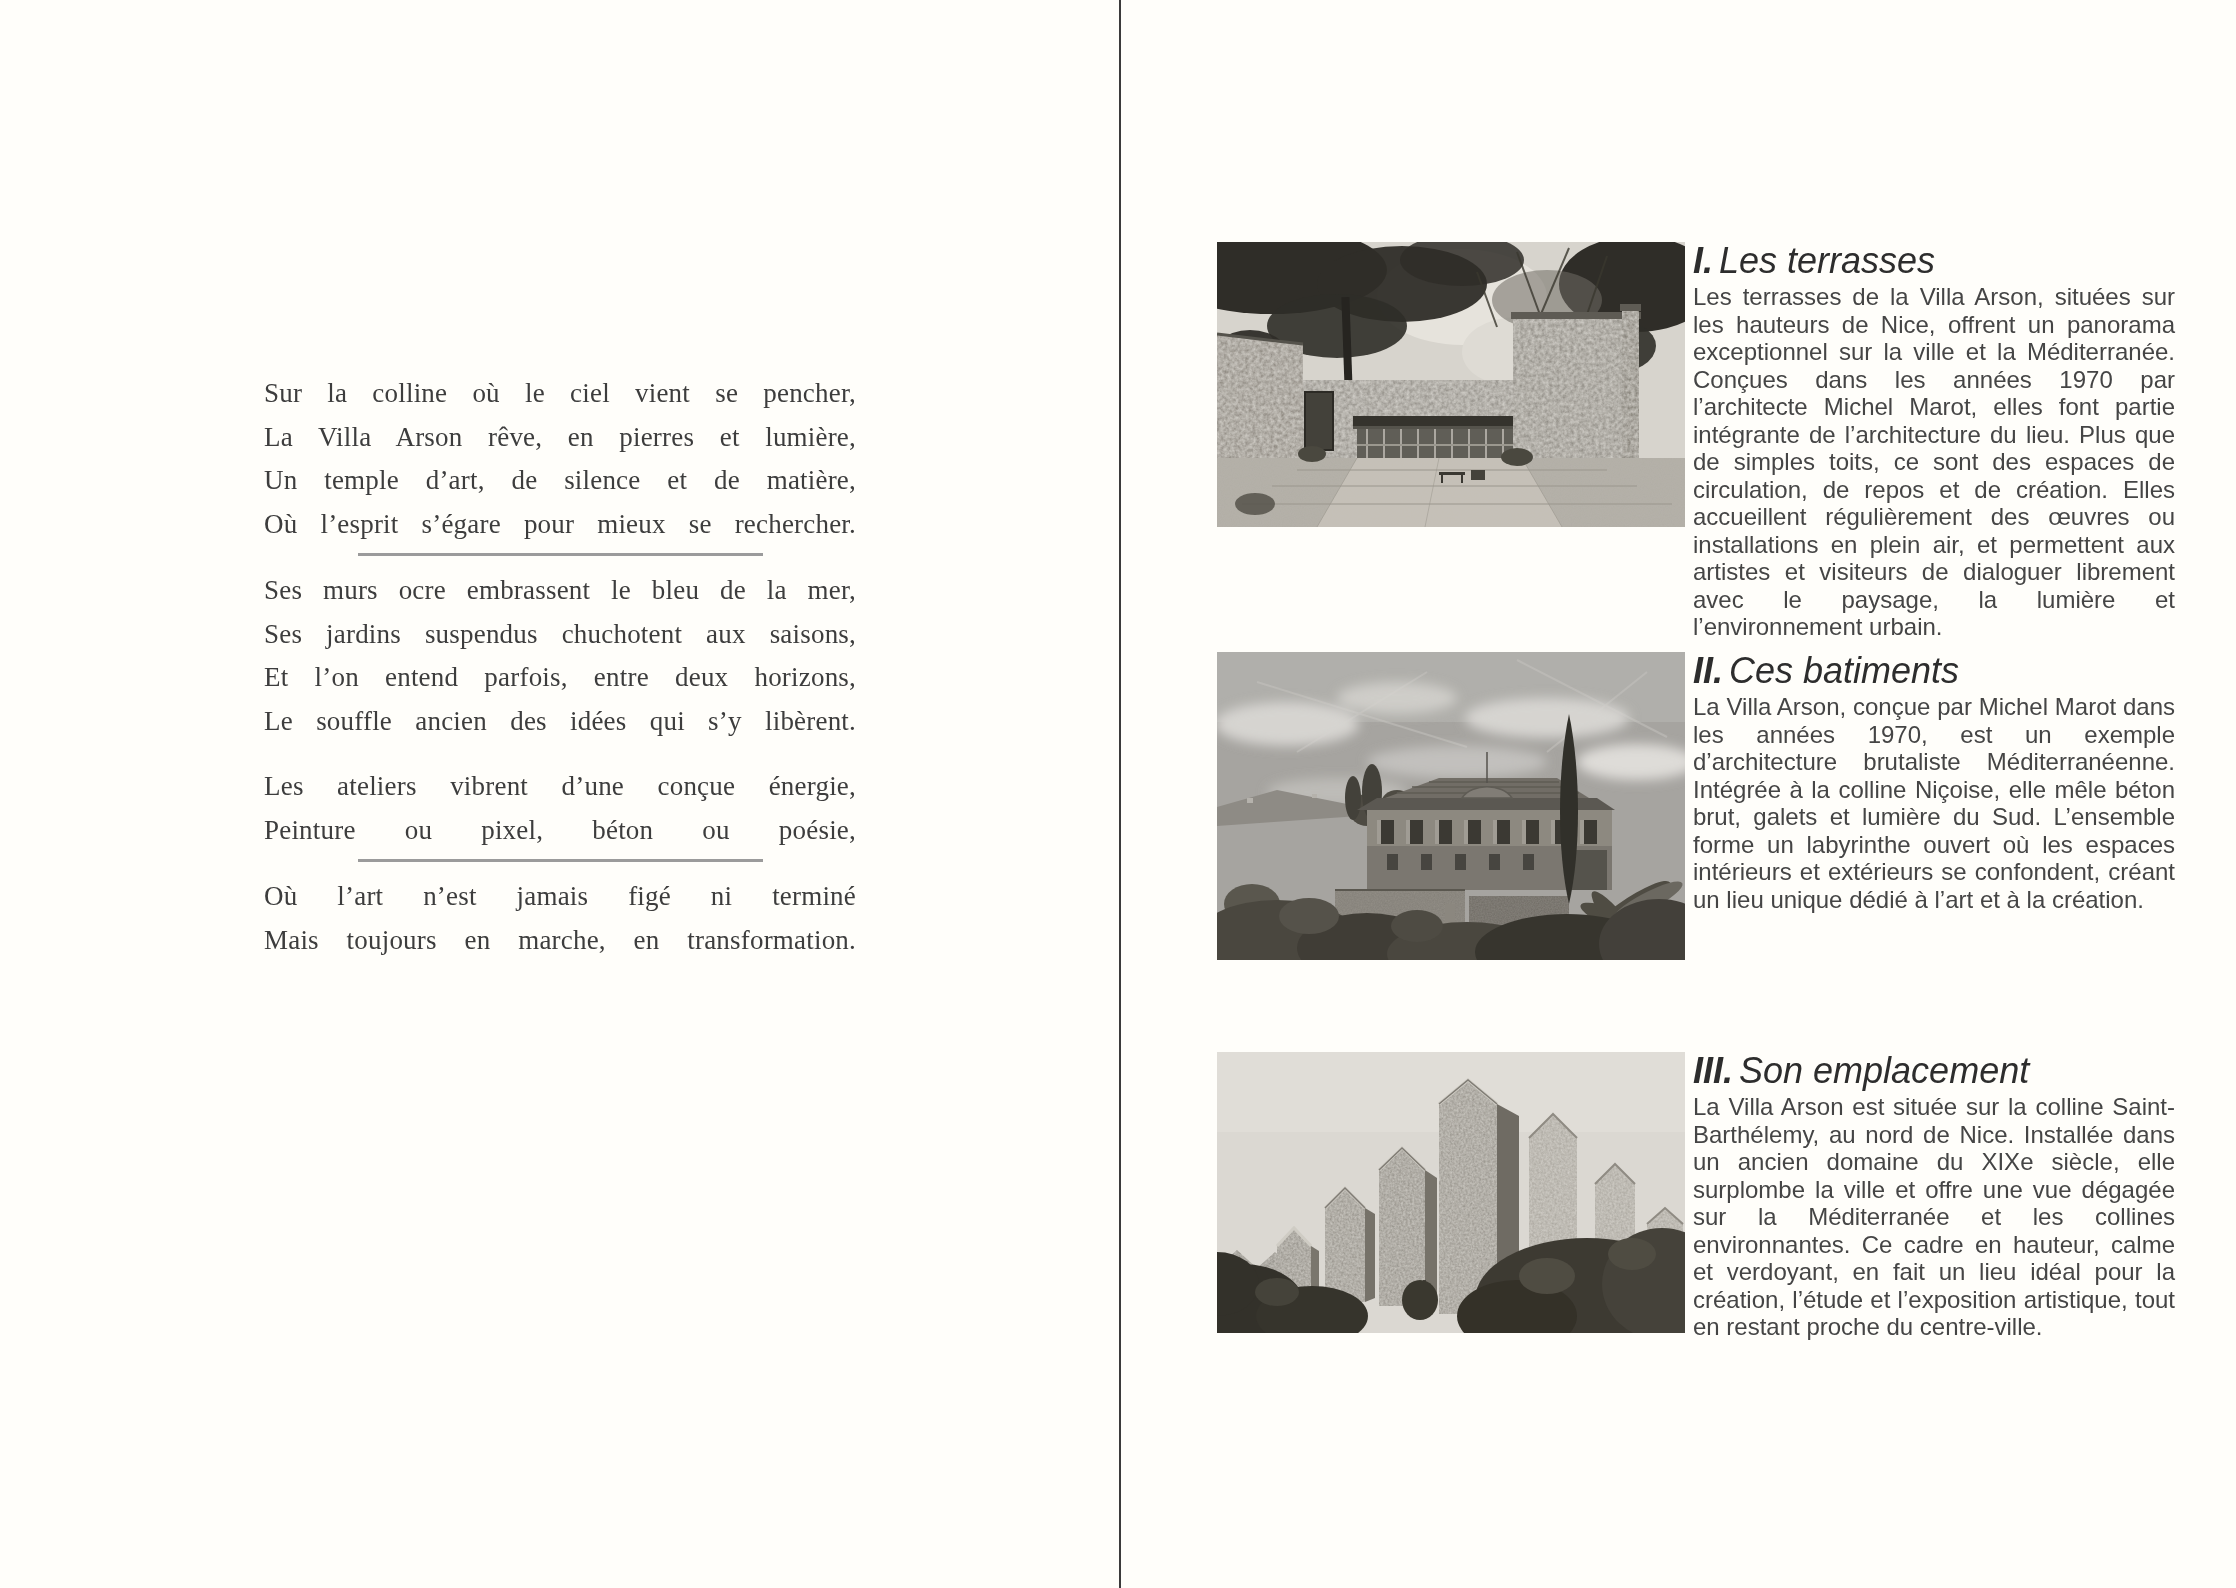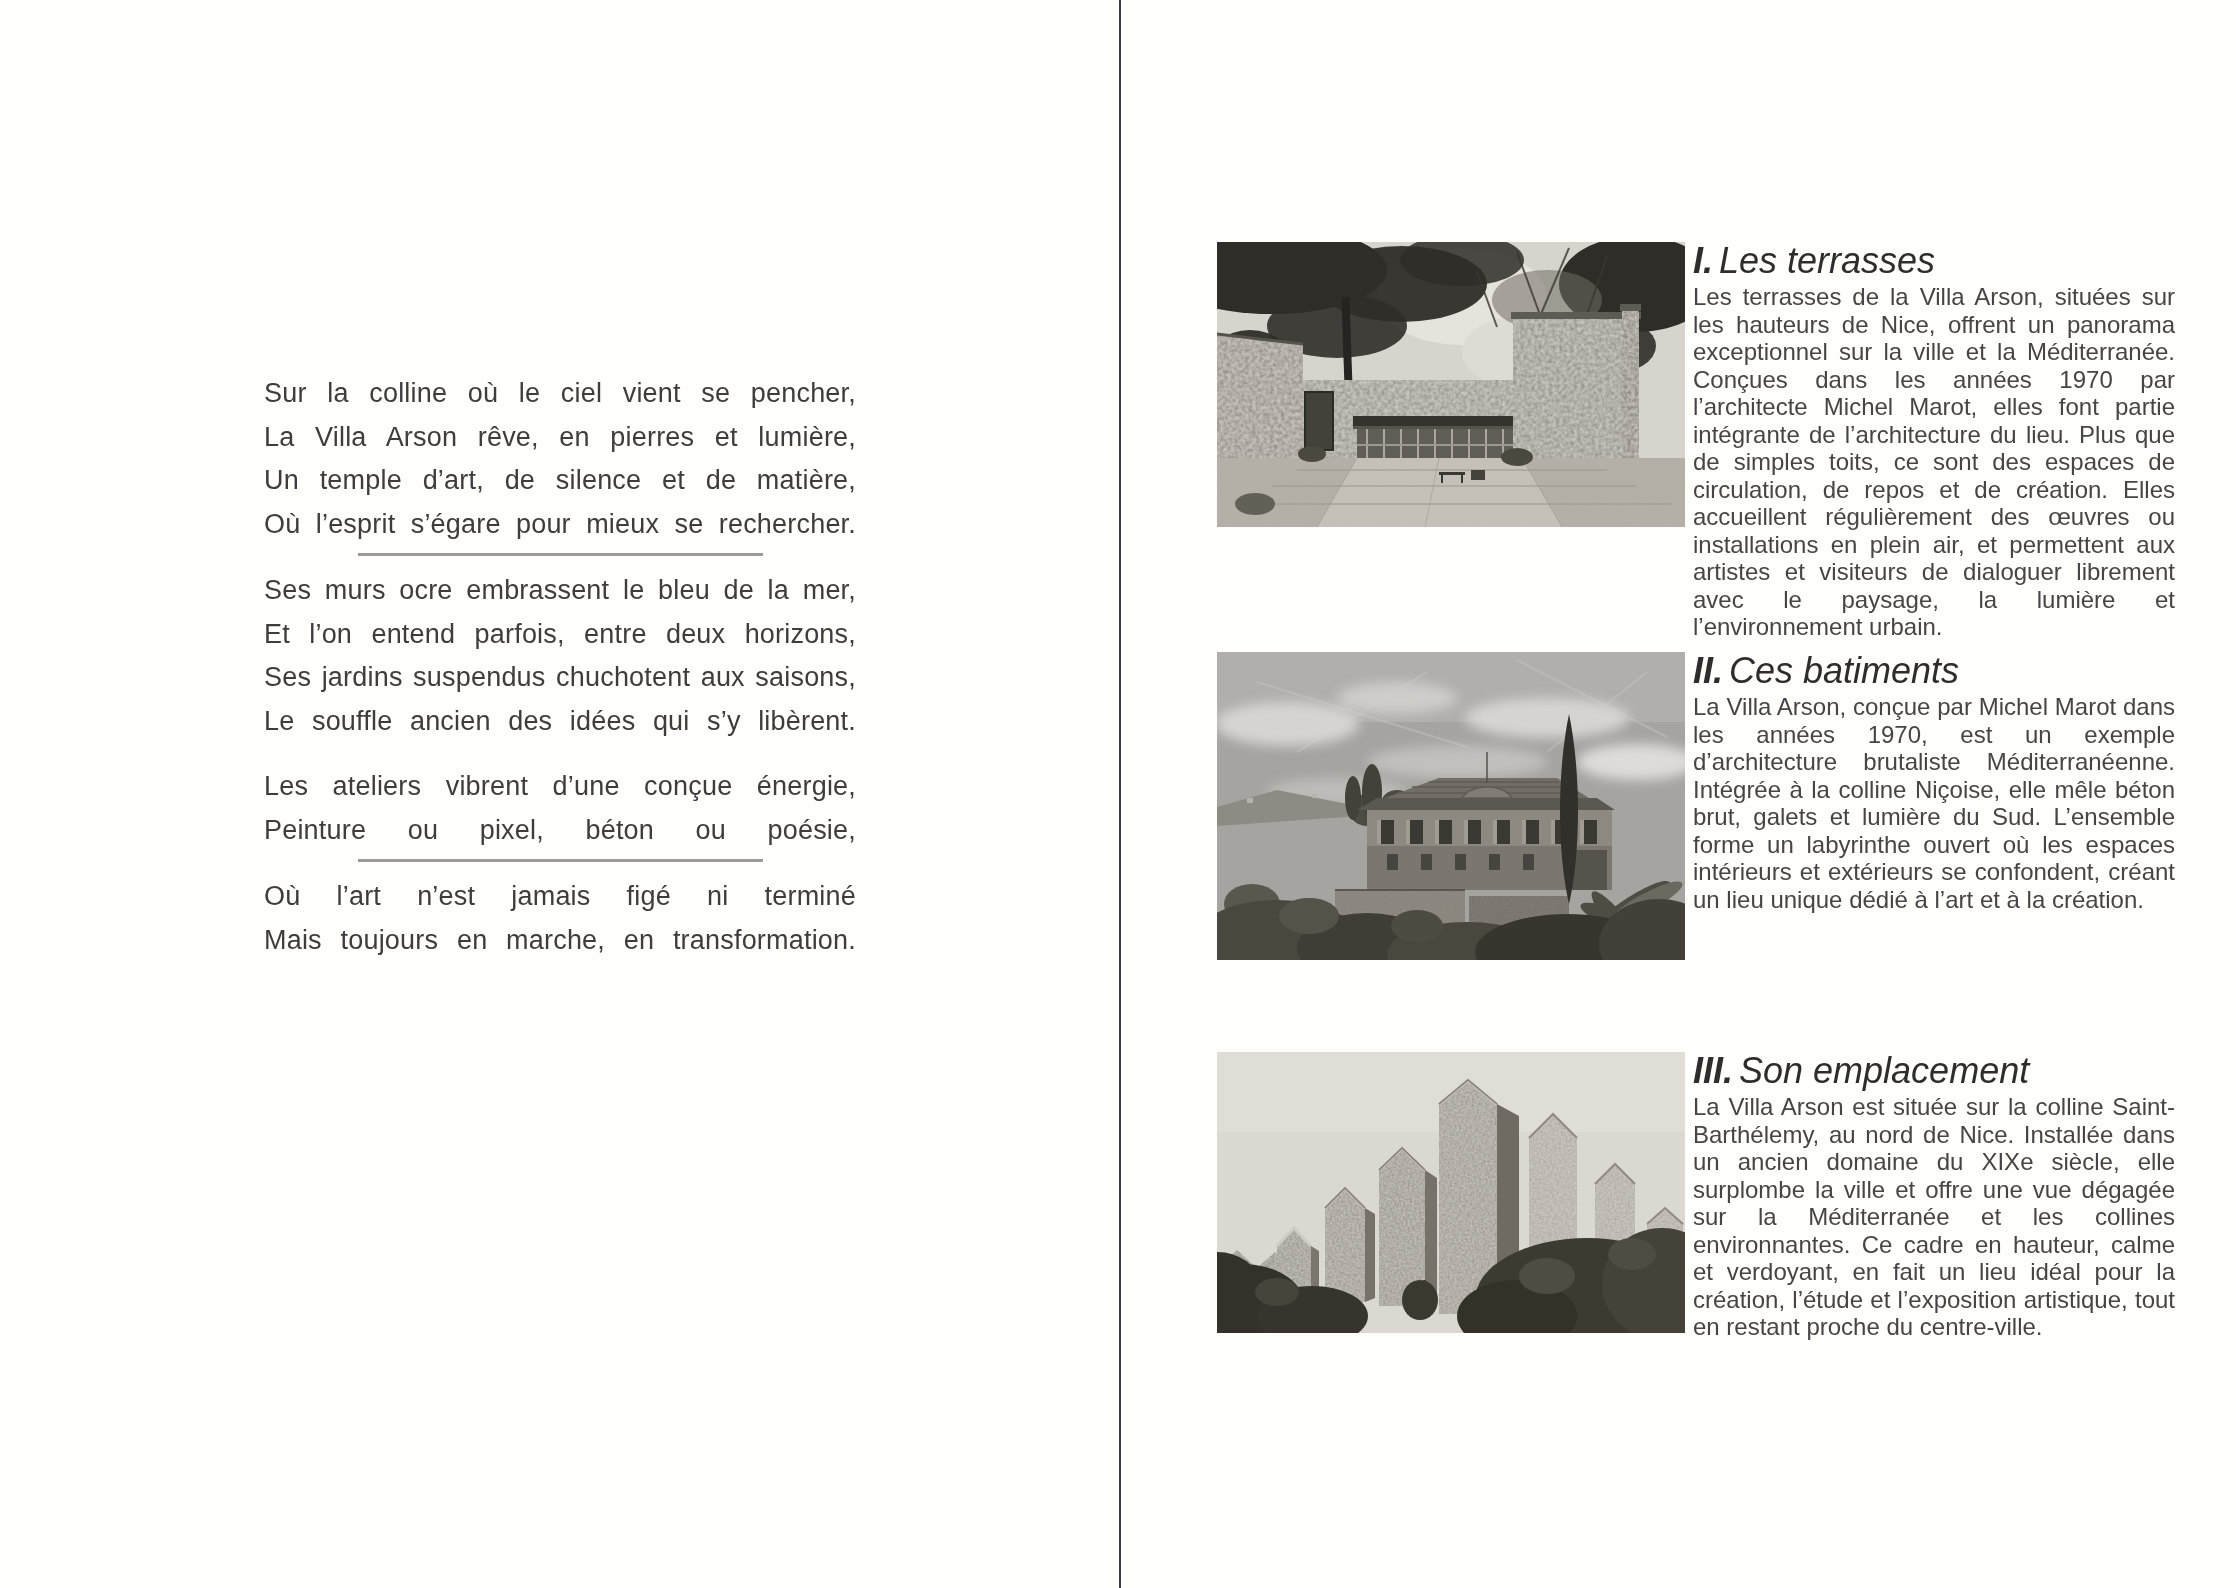--- a/index.html
+++ b/index.html
@@ -10,21 +10,21 @@
   }
   .canvas{position:absolute;inset:0;}
 
   
   .poem{
     position:absolute;left:264px;top:372px;width:592px;
     font-size:27px;line-height:43.5px;font-weight:300;
     color:#3d3d3d;letter-spacing:.2px;
   }
   .pline{text-align:justify;text-align-last:justify;white-space:normal;}
-  .stanza{margin:0;}
+  .stanza{margin:0;font-family:Liberation Serif, serif;}
   .stanza.gap-after{margin-bottom:22px;}
   .poem-divider{
     width:405px;height:3px;background:#9b9b9b;border:0;
     margin:7px auto 13px auto;
   }
 
   
   .center-rule{
     position:absolute;left:1119px;top:0;width:2px;height:1588px;
     background:#3b3b3b;
@@ -53,22 +53,22 @@
   <div class="poem">
     <div class="stanza">
       <div class="pline">Sur la colline où le ciel vient se pencher,</div>
       <div class="pline">La Villa Arson rêve, en pierres et lumière,</div>
       <div class="pline">Un temple d’art, de silence et de matière,</div>
       <div class="pline">Où l’esprit s’égare pour mieux se rechercher.</div>
     </div>
     <div class="poem-divider"></div>
     <div class="stanza gap-after">
       <div class="pline">Ses murs ocre embrassent le bleu de la mer,</div>
+      <div class="pline">Ses jardins suspendus chuchotent aux saisons,</div>
       <div class="pline">Et l’on entend parfois, entre deux horizons,</div>
-      <div class="pline">Ses jardins suspendus chuchotent aux saisons,</div>
       <div class="pline">Le souffle ancien des idées qui s’y libèrent.</div>
     </div>
     <div class="stanza">
       <div class="pline">Les ateliers vibrent d’une conçue énergie,</div>
       <div class="pline">Peinture ou pixel, béton ou poésie,</div>
     </div>
     <div class="poem-divider"></div>
     <div class="stanza">
       <div class="pline">Où l’art n’est jamais figé ni terminé</div>
       <div class="pline">Mais toujours en marche, en transformation.</div>

